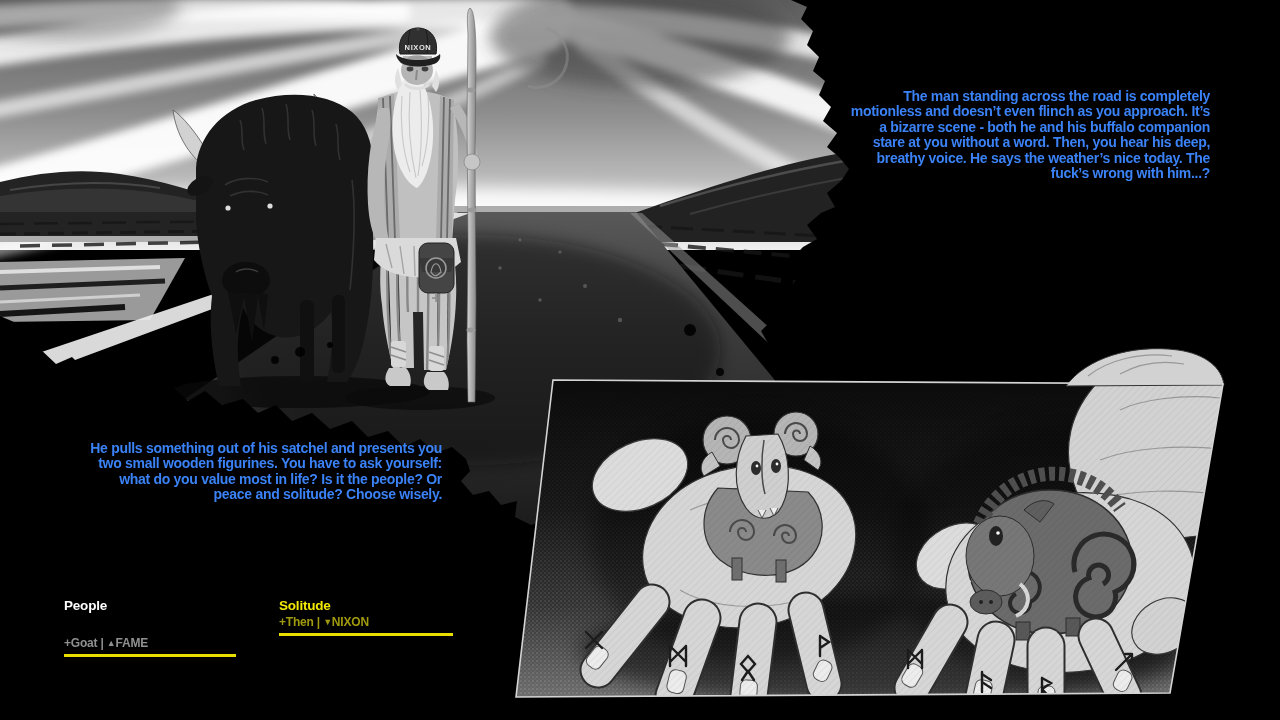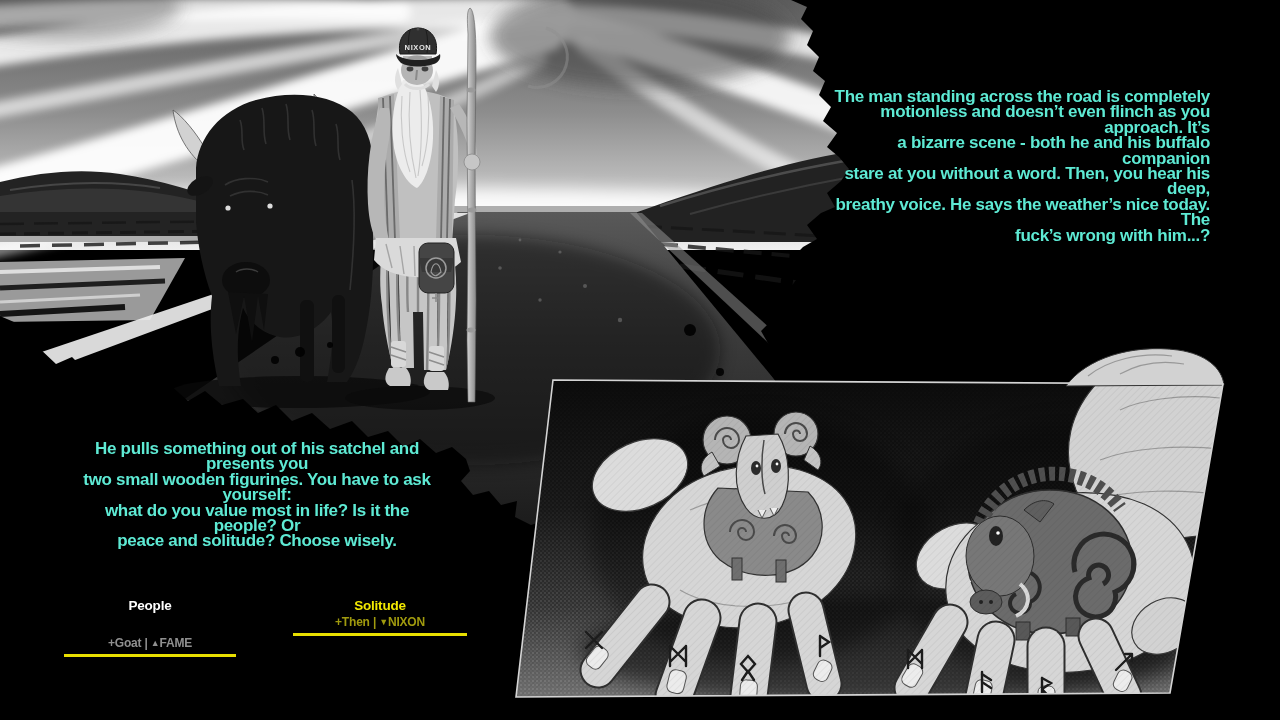--- a/index.html
+++ b/index.html
@@ -6,30 +6,30 @@
   body{
     position:relative;width:1280px;height:720px;overflow:hidden;
     font-family:"Liberation Sans","DejaVu Sans",sans-serif;
     -webkit-font-smoothing:antialiased;
   }
   .illus{position:absolute;display:block;}
   #scene-svg{left:0;top:0;}
   #panel-svg{left:480px;top:340px;}
 
   .narration{
-    position:absolute;color:#5eead4;font-weight:700;
-    font-size:17px;line-height:15.4px;letter-spacing:-0.3px;
+    position:absolute;color:#3b82f6;font-weight:700;
+    font-size:14px;line-height:15.4px;letter-spacing:-0.3px;
     white-space:pre-line;
   }
   .narration-top{right:70px;top:89px;width:400px;text-align:right;}
-  .narration-bottom{left:72px;top:441px;width:370px;text-align:center;}
-
-  .choice{position:absolute;text-align:center;cursor:pointer;}
+  .narration-bottom{left:72px;top:441px;width:370px;text-align:right;}
+
+  .choice{position:absolute;cursor:pointer;}
   .choice-people{left:64px;top:598px;width:172px;}
-  .choice-solitude{left:293px;top:598px;width:174px;}
+  .choice-solitude{left:279px;top:598px;width:174px;}
   .choice-label{display:block;font-weight:700;font-size:13.5px;line-height:16px;letter-spacing:-0.2px;}
   .choice-effects{display:block;font-weight:700;font-size:12px;line-height:14px;letter-spacing:-0.2px;margin-top:1px;}
   .choice-effects .stat-icon{font-size:9px;vertical-align:1px;}
   .choice-underline{height:3px;margin-top:4px;background:var(--underline,#e8df00);}
   .choice-people  .choice-label{color:var(--peopleLabel,#fff);}
   .choice-people  .choice-effects{color:var(--peopleEffect,#909090);margin-top:22px;}
   .choice-solitude .choice-label{color:var(--solitudeLabel,#f3e900);}
   .choice-solitude .choice-effects{color:var(--solitudeEffect,#a09a0e);}
 </style>
 </head>

